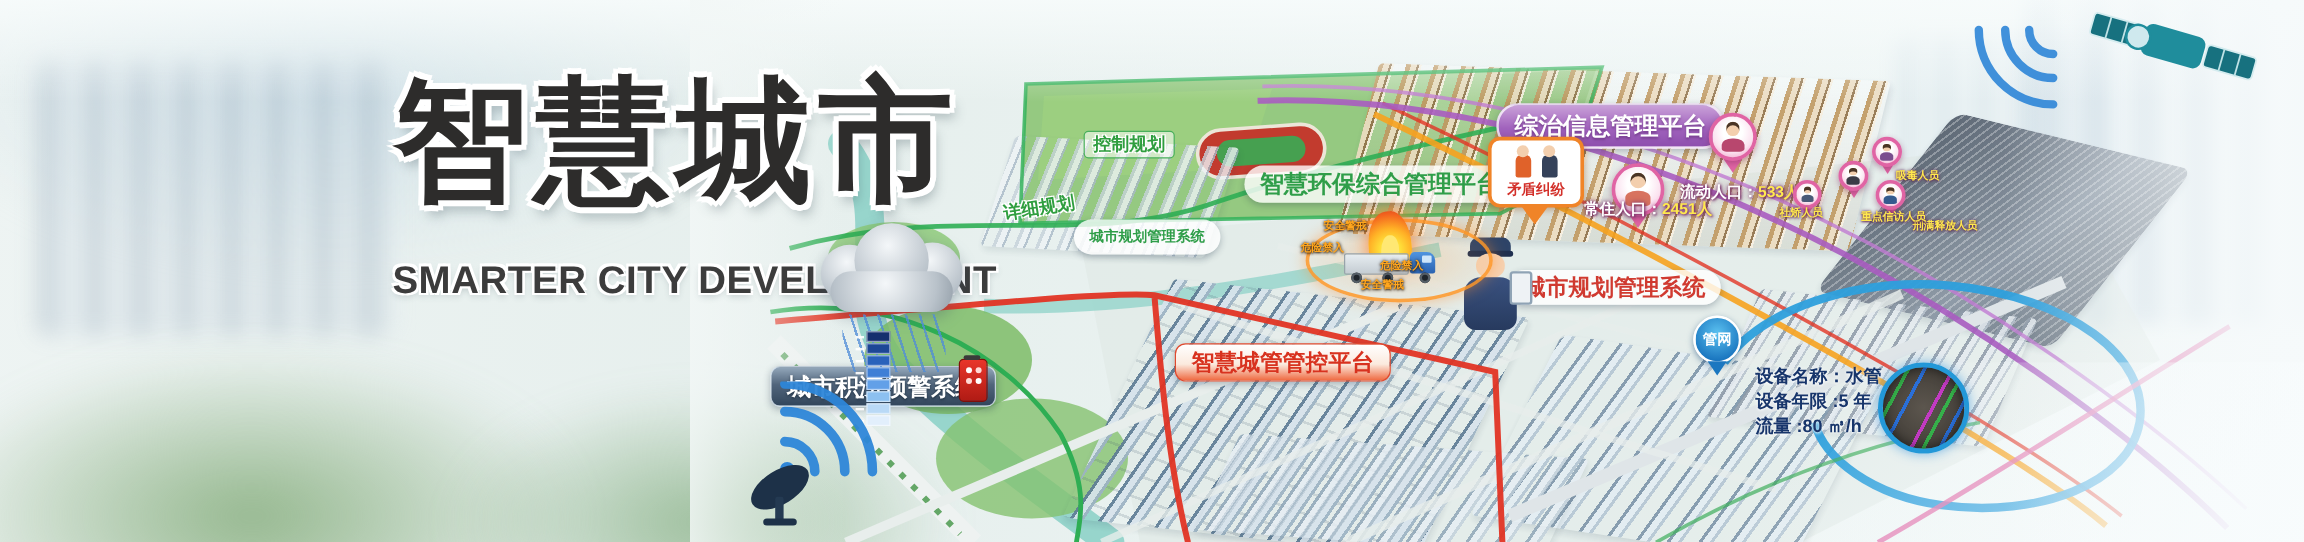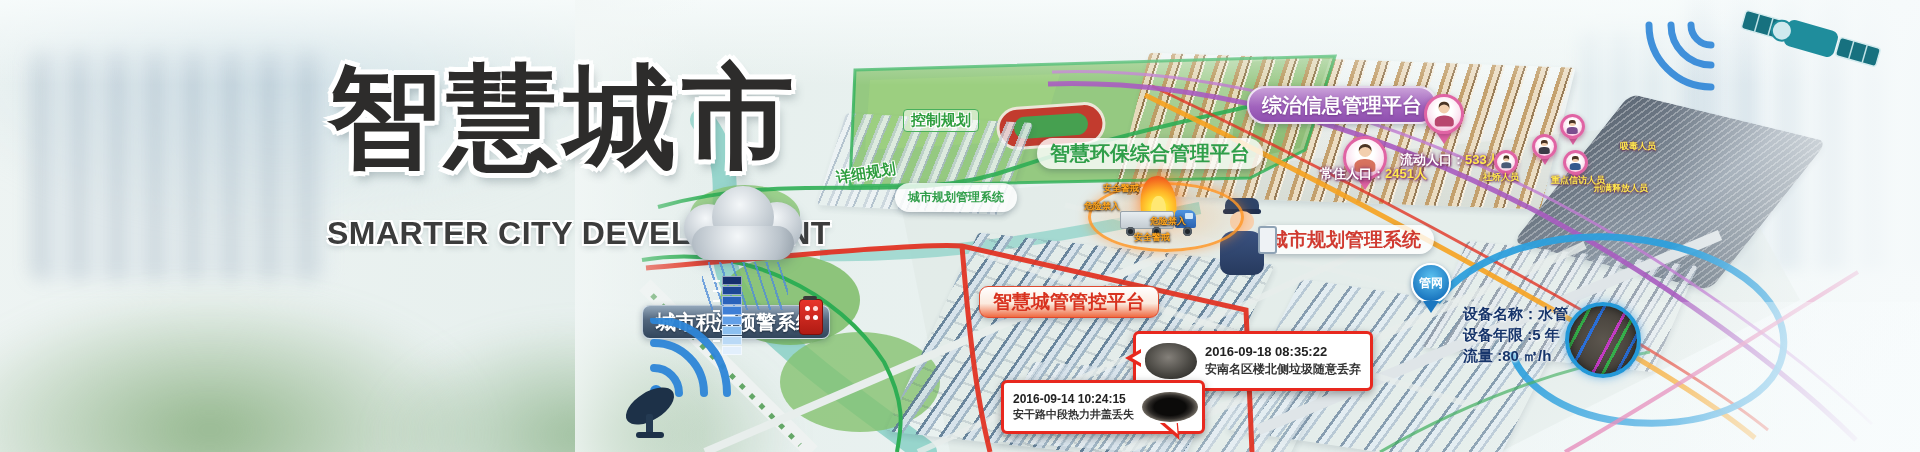--- a/index.html
+++ b/index.html
@@ -255,29 +255,39 @@
       </div>
       <div class="tail"></div>
   </div>
   <div class="grp-label" style="left:1594px;top:170px;margin-top:12px;">刑满释放人员</div>
   <div class="ppin sm abs" style="left:1560px;top:114px;">
     <div class="c" style="width:19px;height:19px;--shirt:#7a4e8e;">
         <div class="face"></div>
       </div>
       <div class="tail"></div>
   </div>
-  <div class="grp-label" style="left:1620px;top:140px;">吸毒人员</div>
+  <div class="grp-label" style="left:1580px;top:140px;">吸毒人员</div>
   <div class="ppin sm abs" style="left:1563px;top:150px;">
     <div class="c" style="width:19px;height:19px;--shirt:#355a8e;">
         <div class="face"></div>
       </div>
       <div class="tail"></div>
   </div>
   <div class="grp-label" style="left:1551px;top:174px;">重点信访人员</div>
 
+  <div class="abs dpin">
+    <div class="dbox">
+      <div class="figs">
+          <div class="fg fgA"></div>
+          <div class="fg fgB"></div>
+        </div>
+      <div class="dtxt">矛盾纠纷</div>
+    </div>
+    <div class="dtail"></div>
+  </div>
 
   <div class="abs officer">
     <div class="o-cap"></div>
       <div class="o-head"></div>
       <div class="o-body"></div>
       <div class="o-phone"></div>
   </div>
 
   <div class="abs zone"></div>
   <div class="abs fire"></div>
@@ -297,34 +307,20 @@
     <div class="nc">管网</div>
     <div class="ntail"></div>
   </div>
   <div class="abs pipeinfo">
     <div><span>设备名称：</span><span>水管</span></div>
     <div><span>设备年限 :</span><span>5 年</span></div>
     <div><span>流量 :</span><span>80 ㎥/h</span></div>
   </div>
   <div class="abs mag"></div>
 
-  <div class="callout c1">
-    <div class="photo1"></div>
-    <div>
-      <div class="ct">2016-09-18 08:35:22</div>
-      <div class="cd">安南名区楼北侧垃圾随意丢弃</div>
-    </div>
-  </div>
-  <div class="callout c2">
-    <div>
-      <div class="ct">2016-09-14 10:24:15</div>
-      <div class="cd">安干路中段热力井盖丢失</div>
-    </div>
-    <div class="photo2"></div>
-  </div>
 
   <div class="abs cloud">
     <div class="cl cl2"></div>
       <div class="cl cl3"></div>
       <div class="cl cl1"></div>
       <div class="cl cl4"></div>
   </div>
   <div class="abs rain"></div>
   <div class="abs legend">
       <div class="lg-row">

